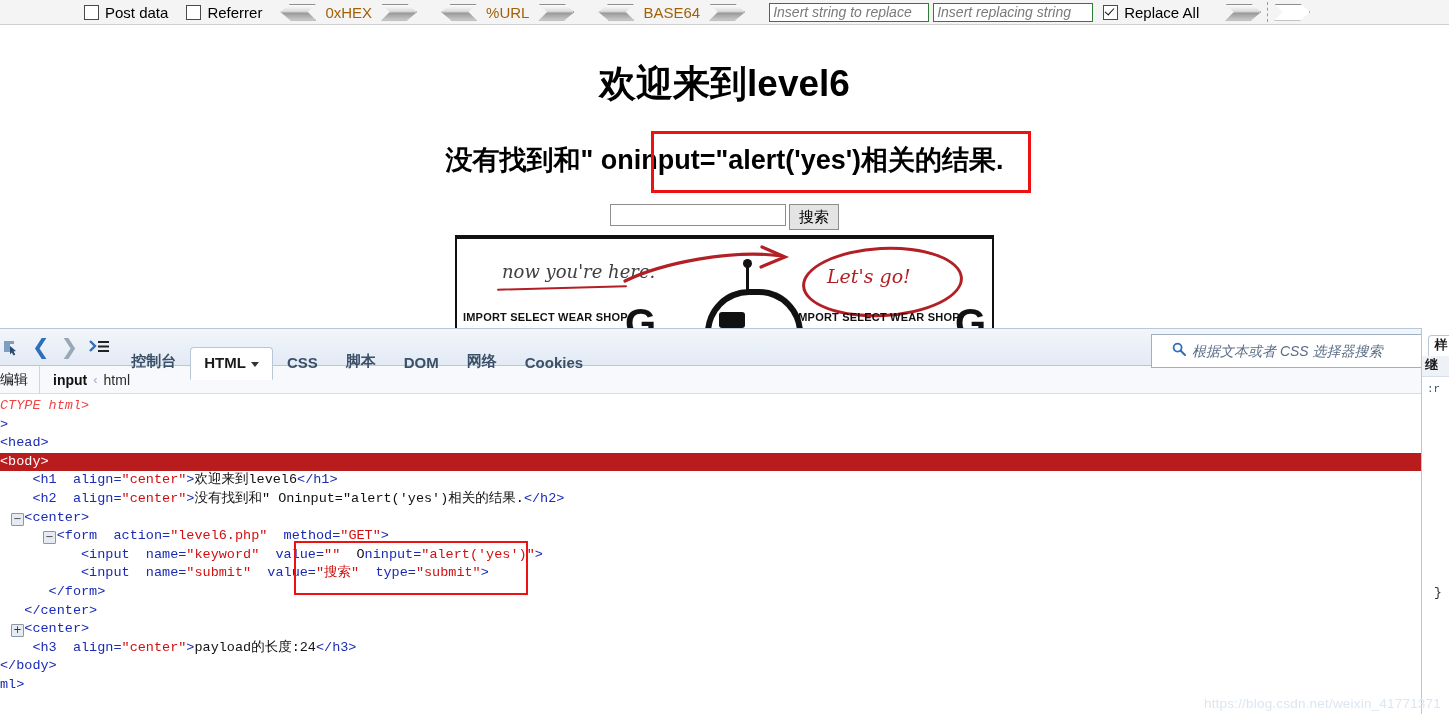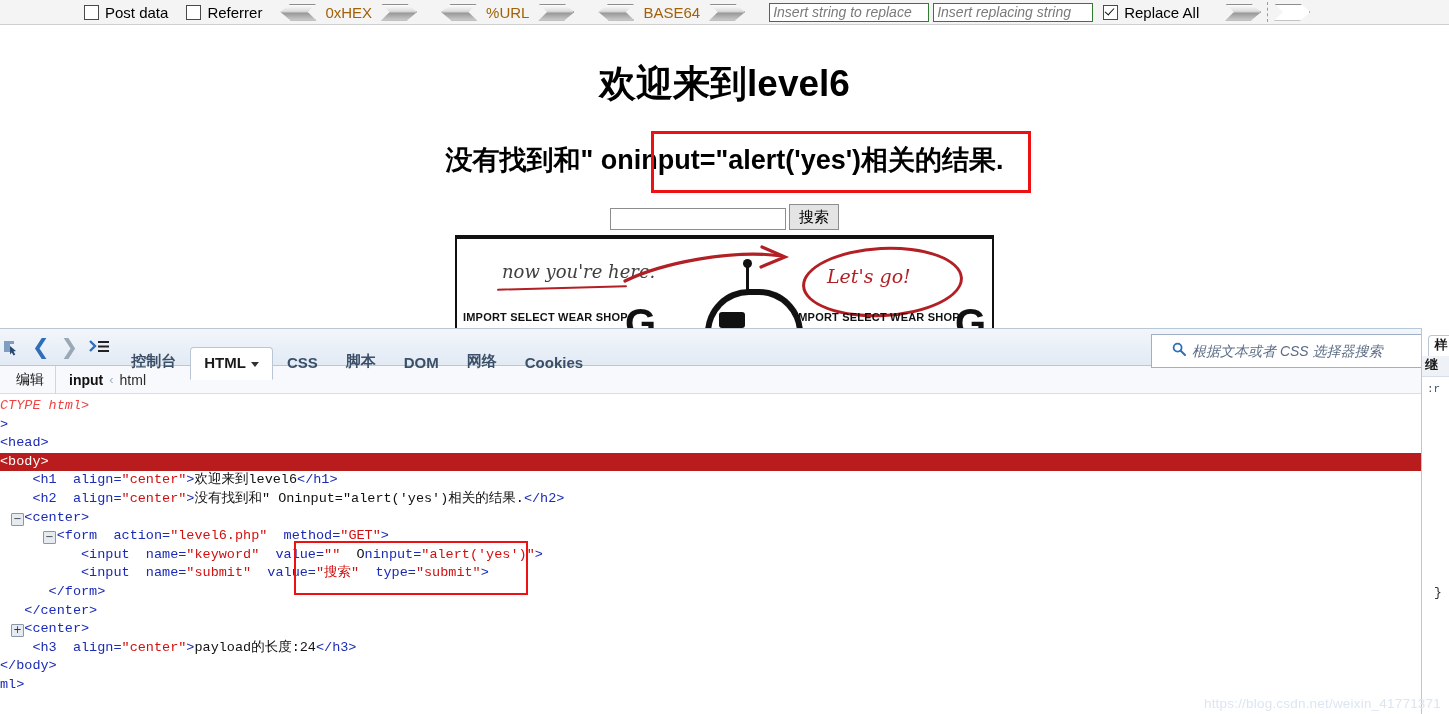--- a/index.html
+++ b/index.html
@@ -109,21 +109,21 @@
   }
   .redbox-inline {
     position: absolute;
     left: 651px; top: 106px;
     width: 374px; height: 56px;
     border: 3px solid #ee1111;
     pointer-events: none;
   }
   .searchrow {
     margin-top: 26px;
-    display: flex; justify-content: center; align-items: flex-end;
+    display: flex; justify-content: center; align-items: flex-start;
     gap: 3px;
   }
   .search-input {
     width: 176px; height: 22px;
     border: 1px solid #8d8d8d;
     background: #fff;
     font-size: 13px;
     padding: 0 4px;
     box-sizing: border-box;
     font-family: "Liberation Sans", sans-serif;
@@ -275,21 +275,21 @@
     background: transparent;
   }
   .dt-search-input::placeholder { color: #5b6d86; font-style: italic; opacity: 1; }
 
   .dt-breadcrumb {
     height: 28px;
     background: #f7f9fc;
     border-bottom: 1px solid #d6dfe9;
     display: flex; align-items: center;
     font-size: 14px;
-    padding-left: 16px;
+    padding-left: 0px;
     box-sizing: border-box;
   }
   .bc-edit {
     padding: 0 11px 0 0px;
     color: #111; font-size: 14px;
     border-right: 1px solid #cdd7e2;
     margin-right: 13px;
     height: 28px; display: flex; align-items: center;
   }
   .bc-node { font-weight: bold; color: #111; font-size: 14px; }

